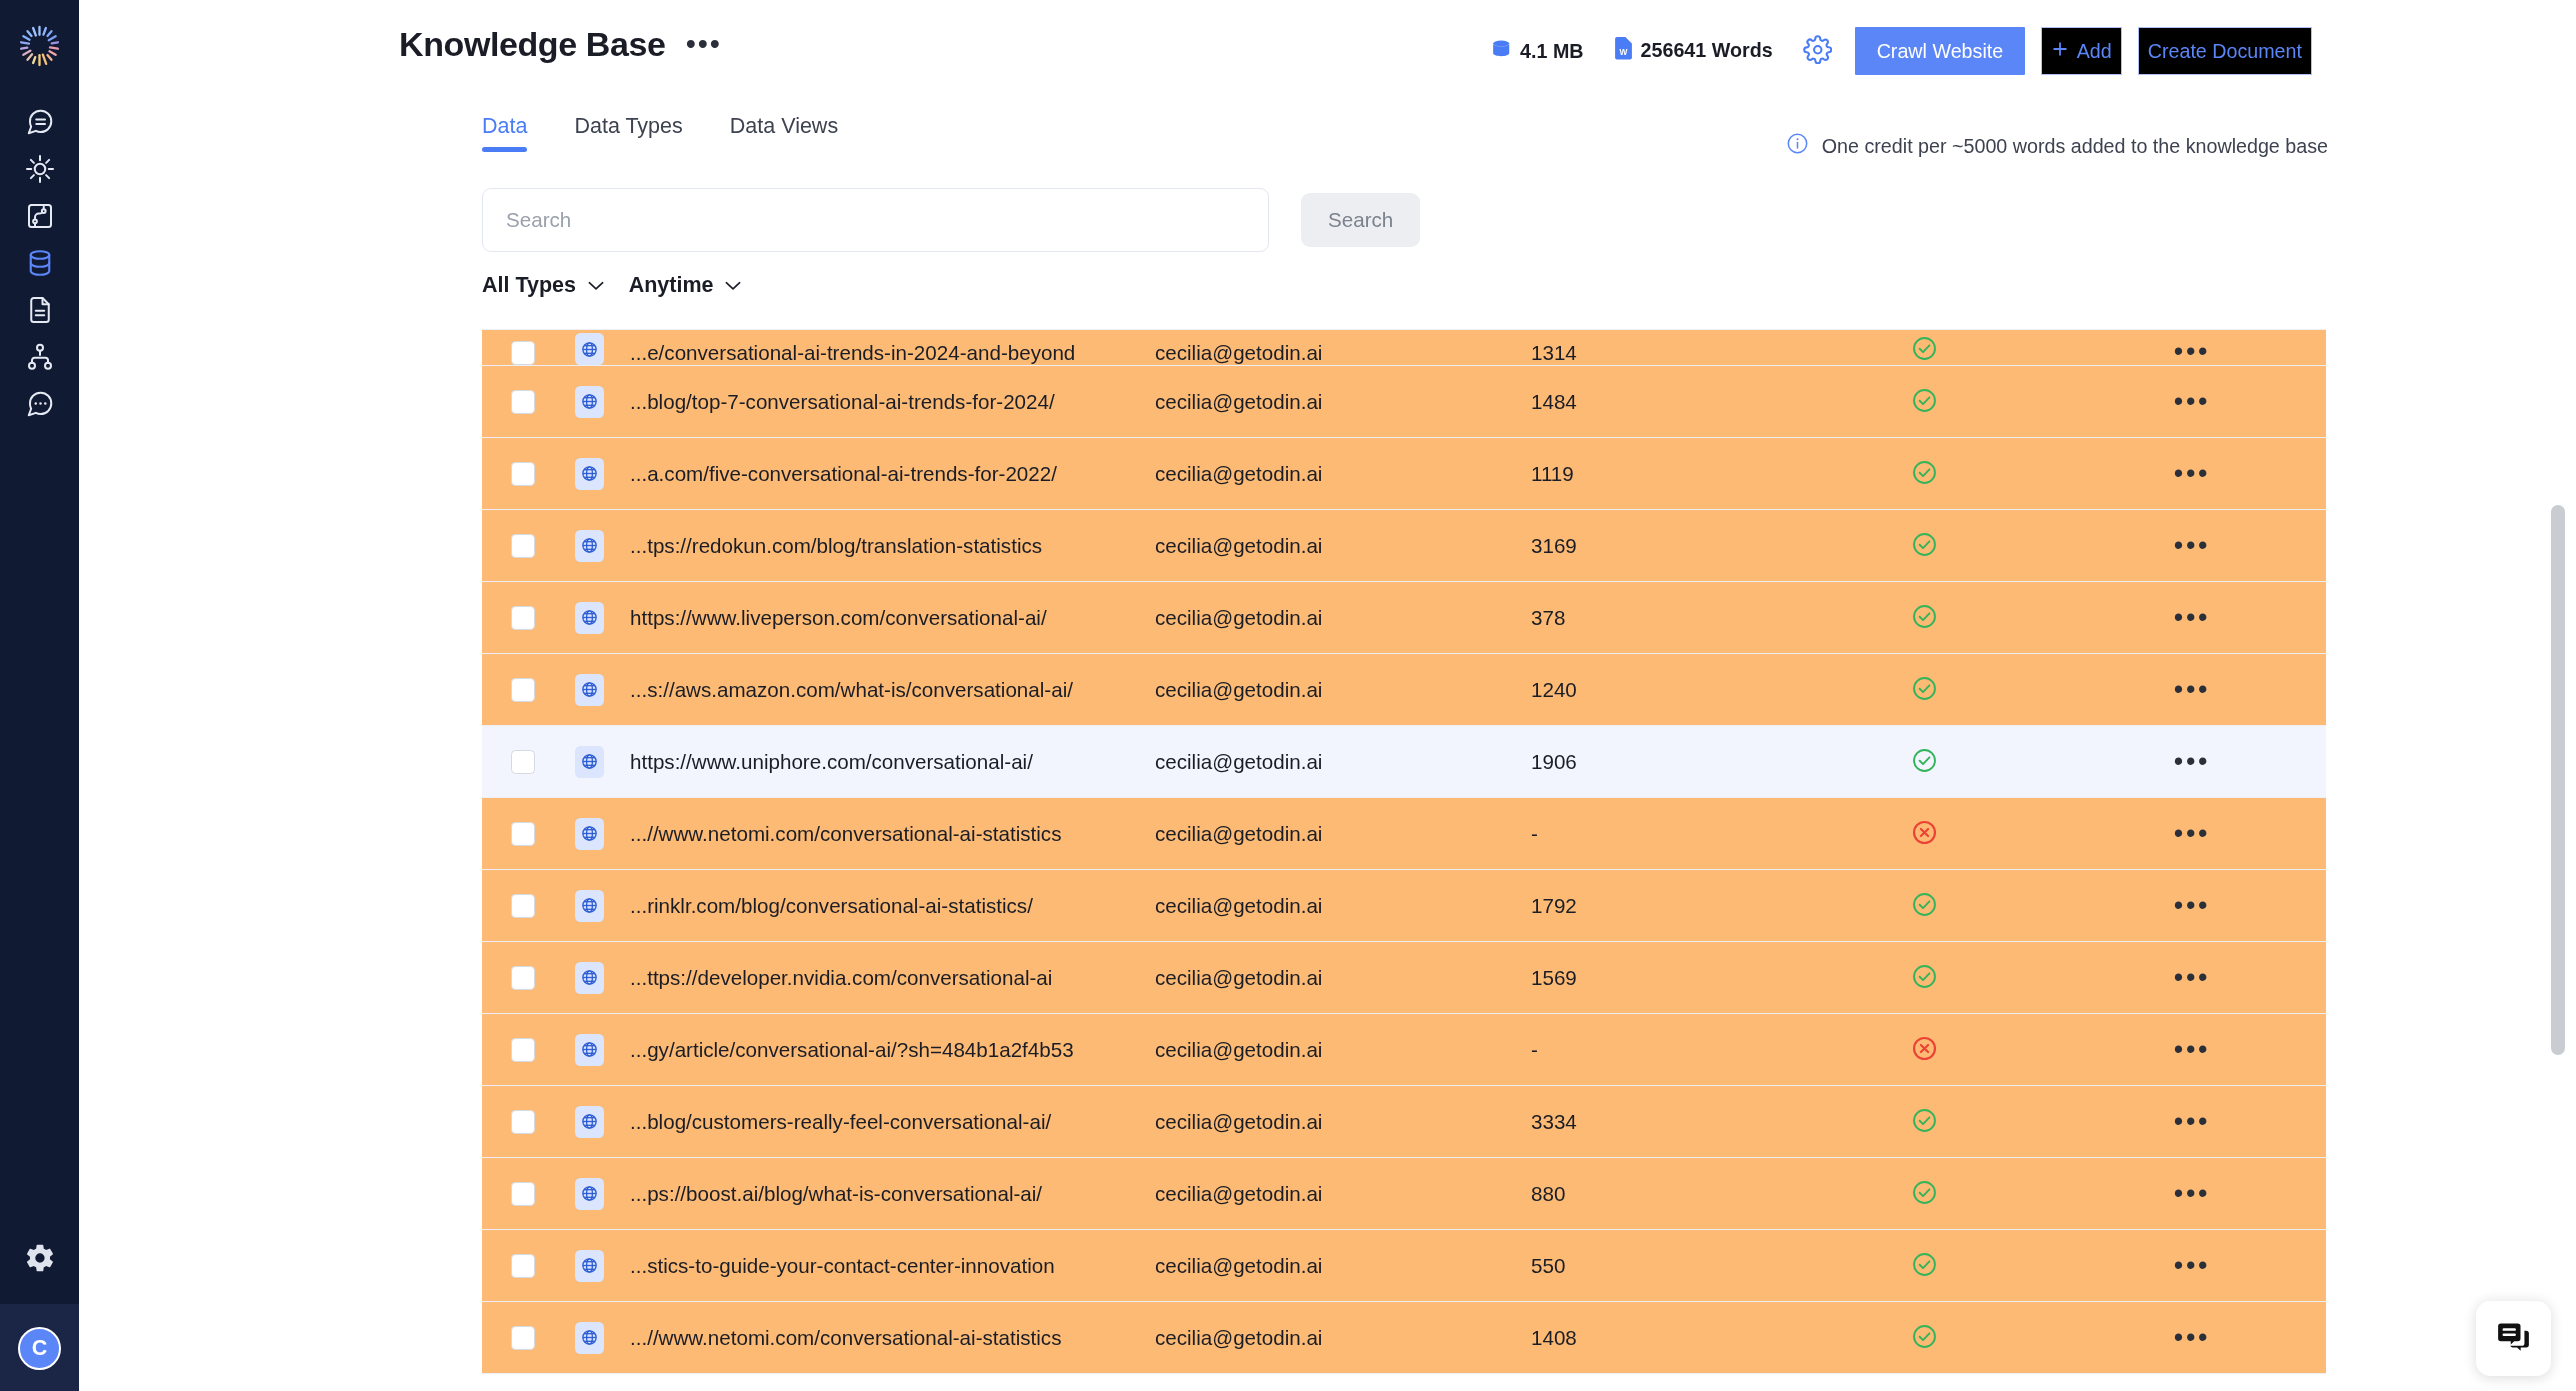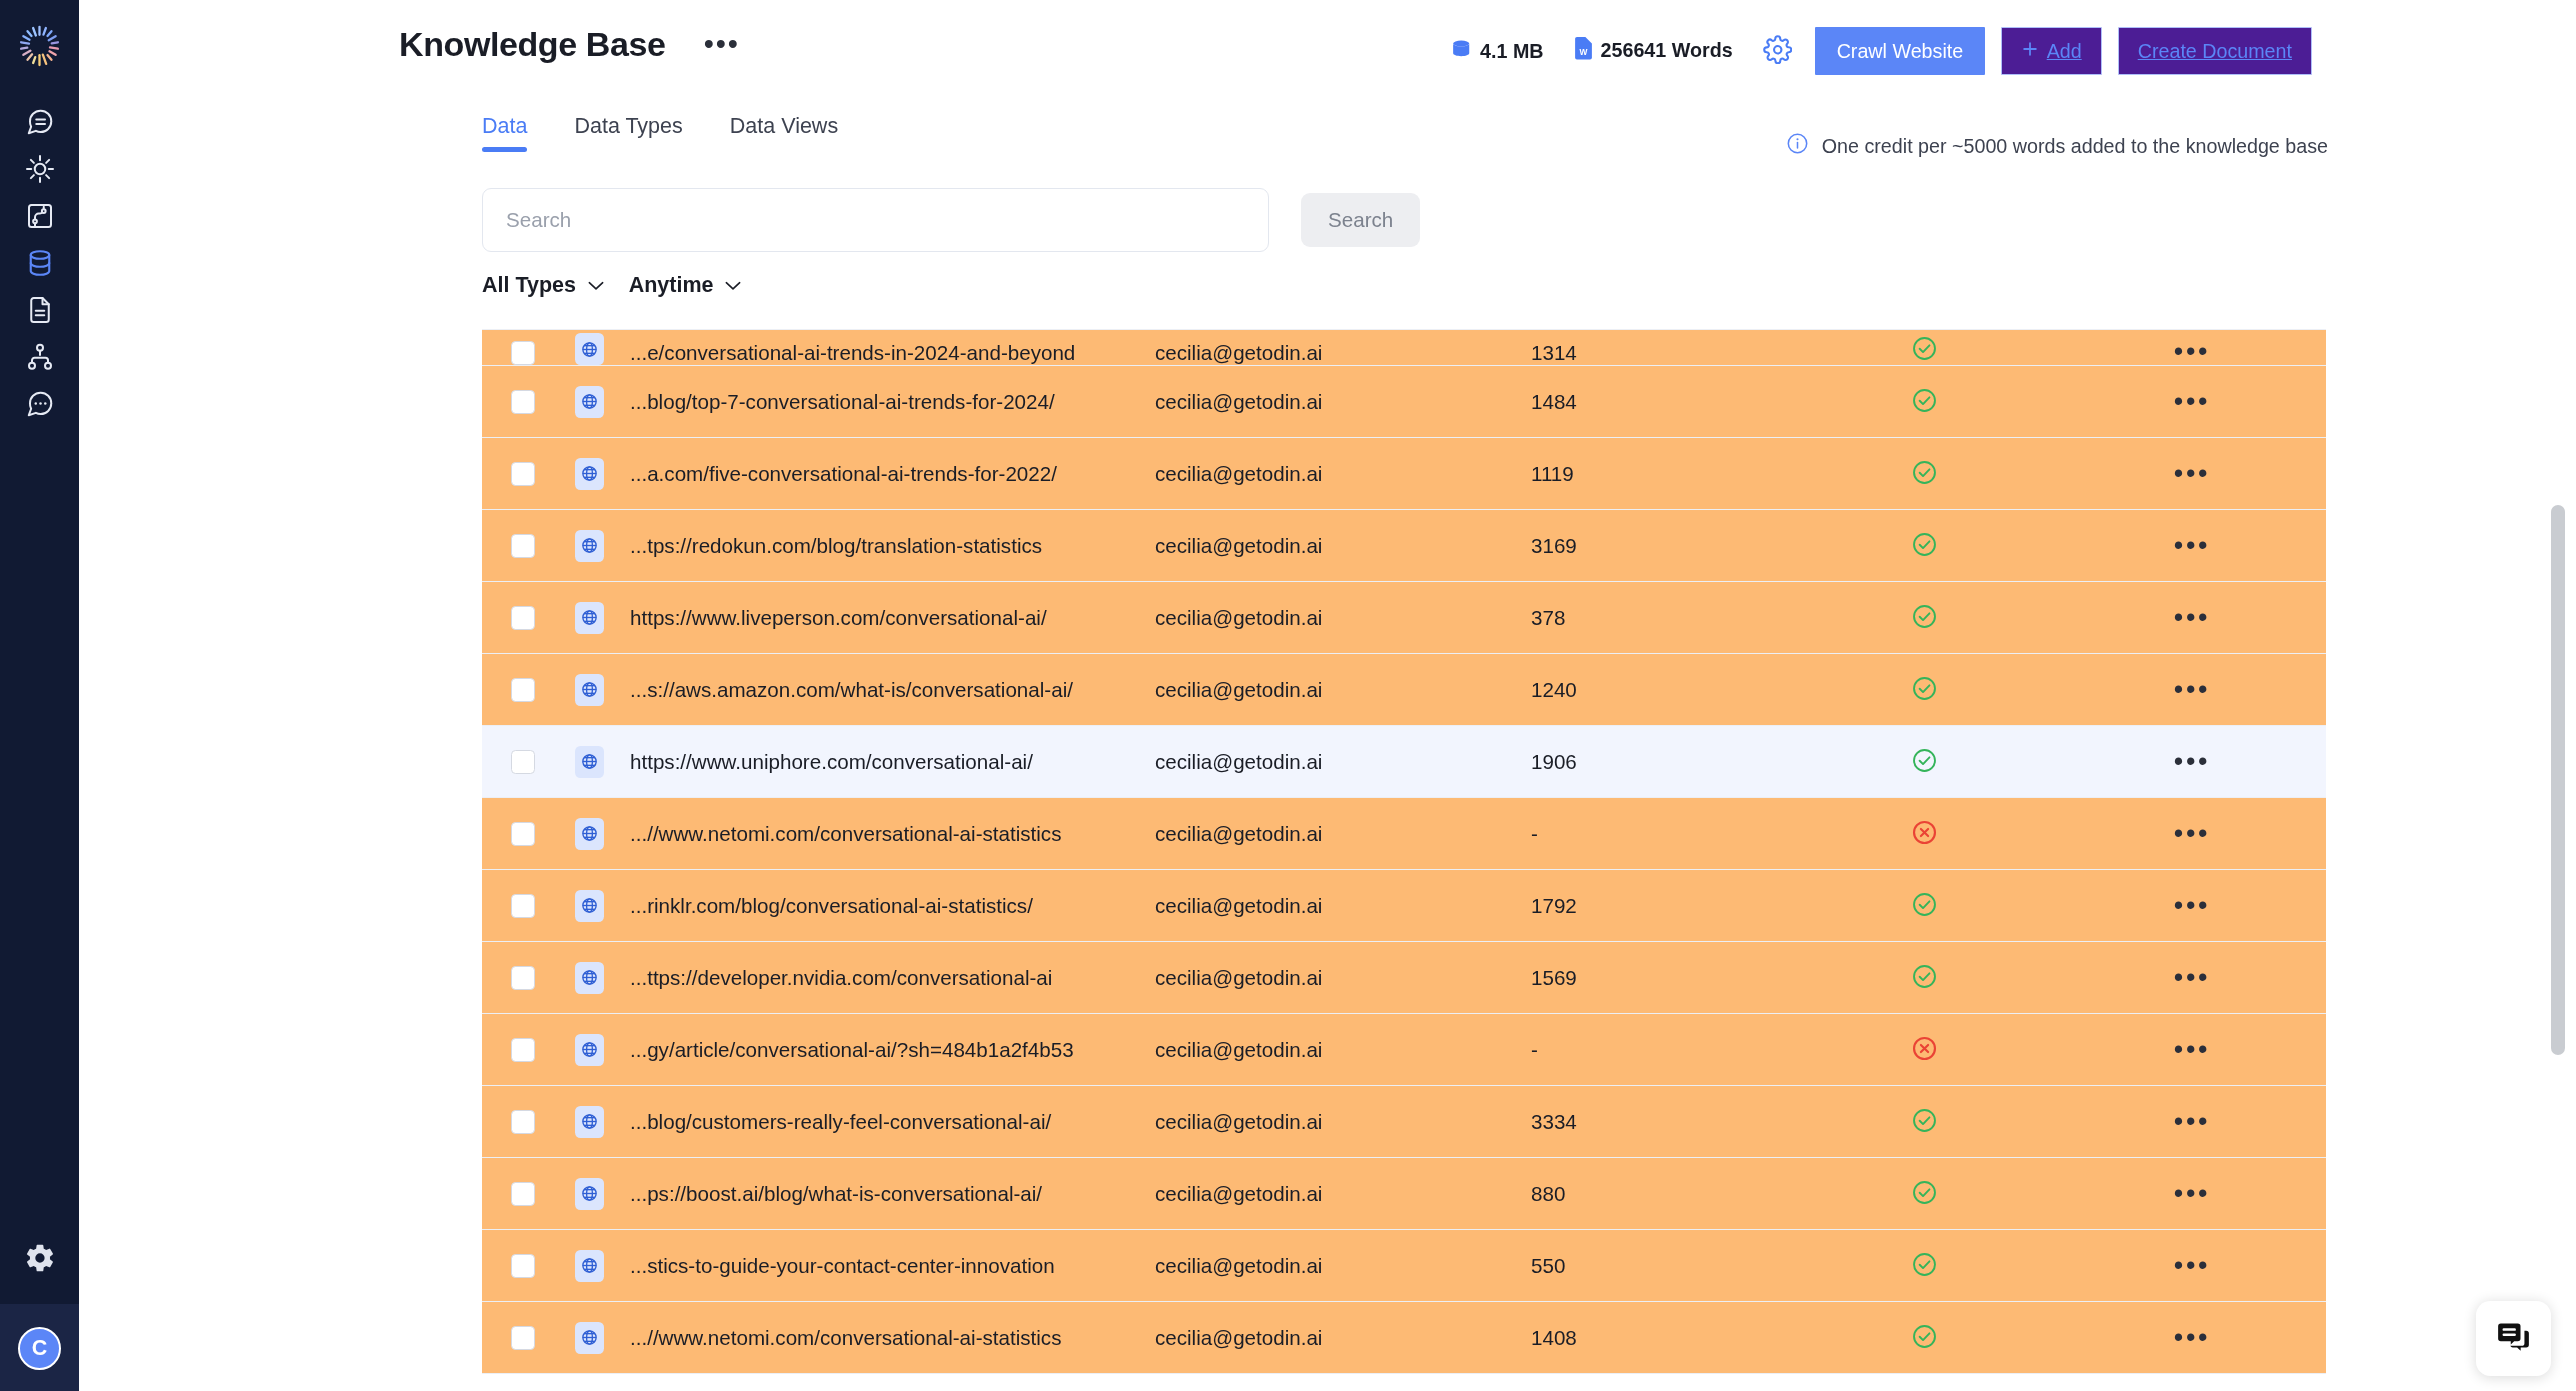--- a/index.html
+++ b/index.html
@@ -45,21 +45,21 @@
   }
 
   
   .main { flex: 1; position: relative; background: #fff; height: 1392px; overflow: hidden; }
 
   .header {
     position: absolute; left: 0; top: 0; right: 0; height: 106px;
   }
   .title-row {
     position: absolute; left: 320px; top: 25px;
-    display: flex; align-items: center; gap: 33px;
+    display: flex; align-items: center; gap: 15px;
   }
   .page-title {
     font-size: 34px; font-weight: 700; color: #1a1d26;
     letter-spacing: -0.4px;
   }
   .dots-btn {
     font-size: 29px; color: #2b2f3a; line-height: 1; cursor: pointer;
     letter-spacing: 1.8px; padding: 3.6px 5.4px; user-select:none;
   }
 
@@ -73,21 +73,21 @@
     margin-right: 30px;
   }
   .gear-header { margin-right: 23px; cursor: pointer; display:flex; align-items:center;}
   .btn {
     height: 48px; border-radius: 1px; font-size: 19.7px;
     display: inline-flex; align-items: center; justify-content: center;
     cursor: pointer; font-family: "Liberation Sans", sans-serif;
     white-space: nowrap;
   }
   .btn-primary { background: #5b86f7; color: #fff; padding: 0 21.5px; border: none; margin-right: 16px; }
-  .btn-outline { background: #4c1d95; color: #5b86f7; border: 1.3px solid #aebff9; padding: 0 19px; margin-right: 16px; gap: 8px; text-decoration: underline;}
+  .btn-outline { background: #000000; color: #5b86f7; border: 1.3px solid #aebff9; padding: 0 9px; margin-right: 16px; gap: 8px;}
   .btn-outline.last { margin-right: 0; }
 
   
   .tabs {
     position: absolute; left: 403px; top: 114px;
     display: flex; align-items: flex-end; gap: 47px;
   }
   .tab {
     font-size: 21.5px; color: #3d4250; padding-bottom: 12.5px; cursor: pointer;
     position: relative;

